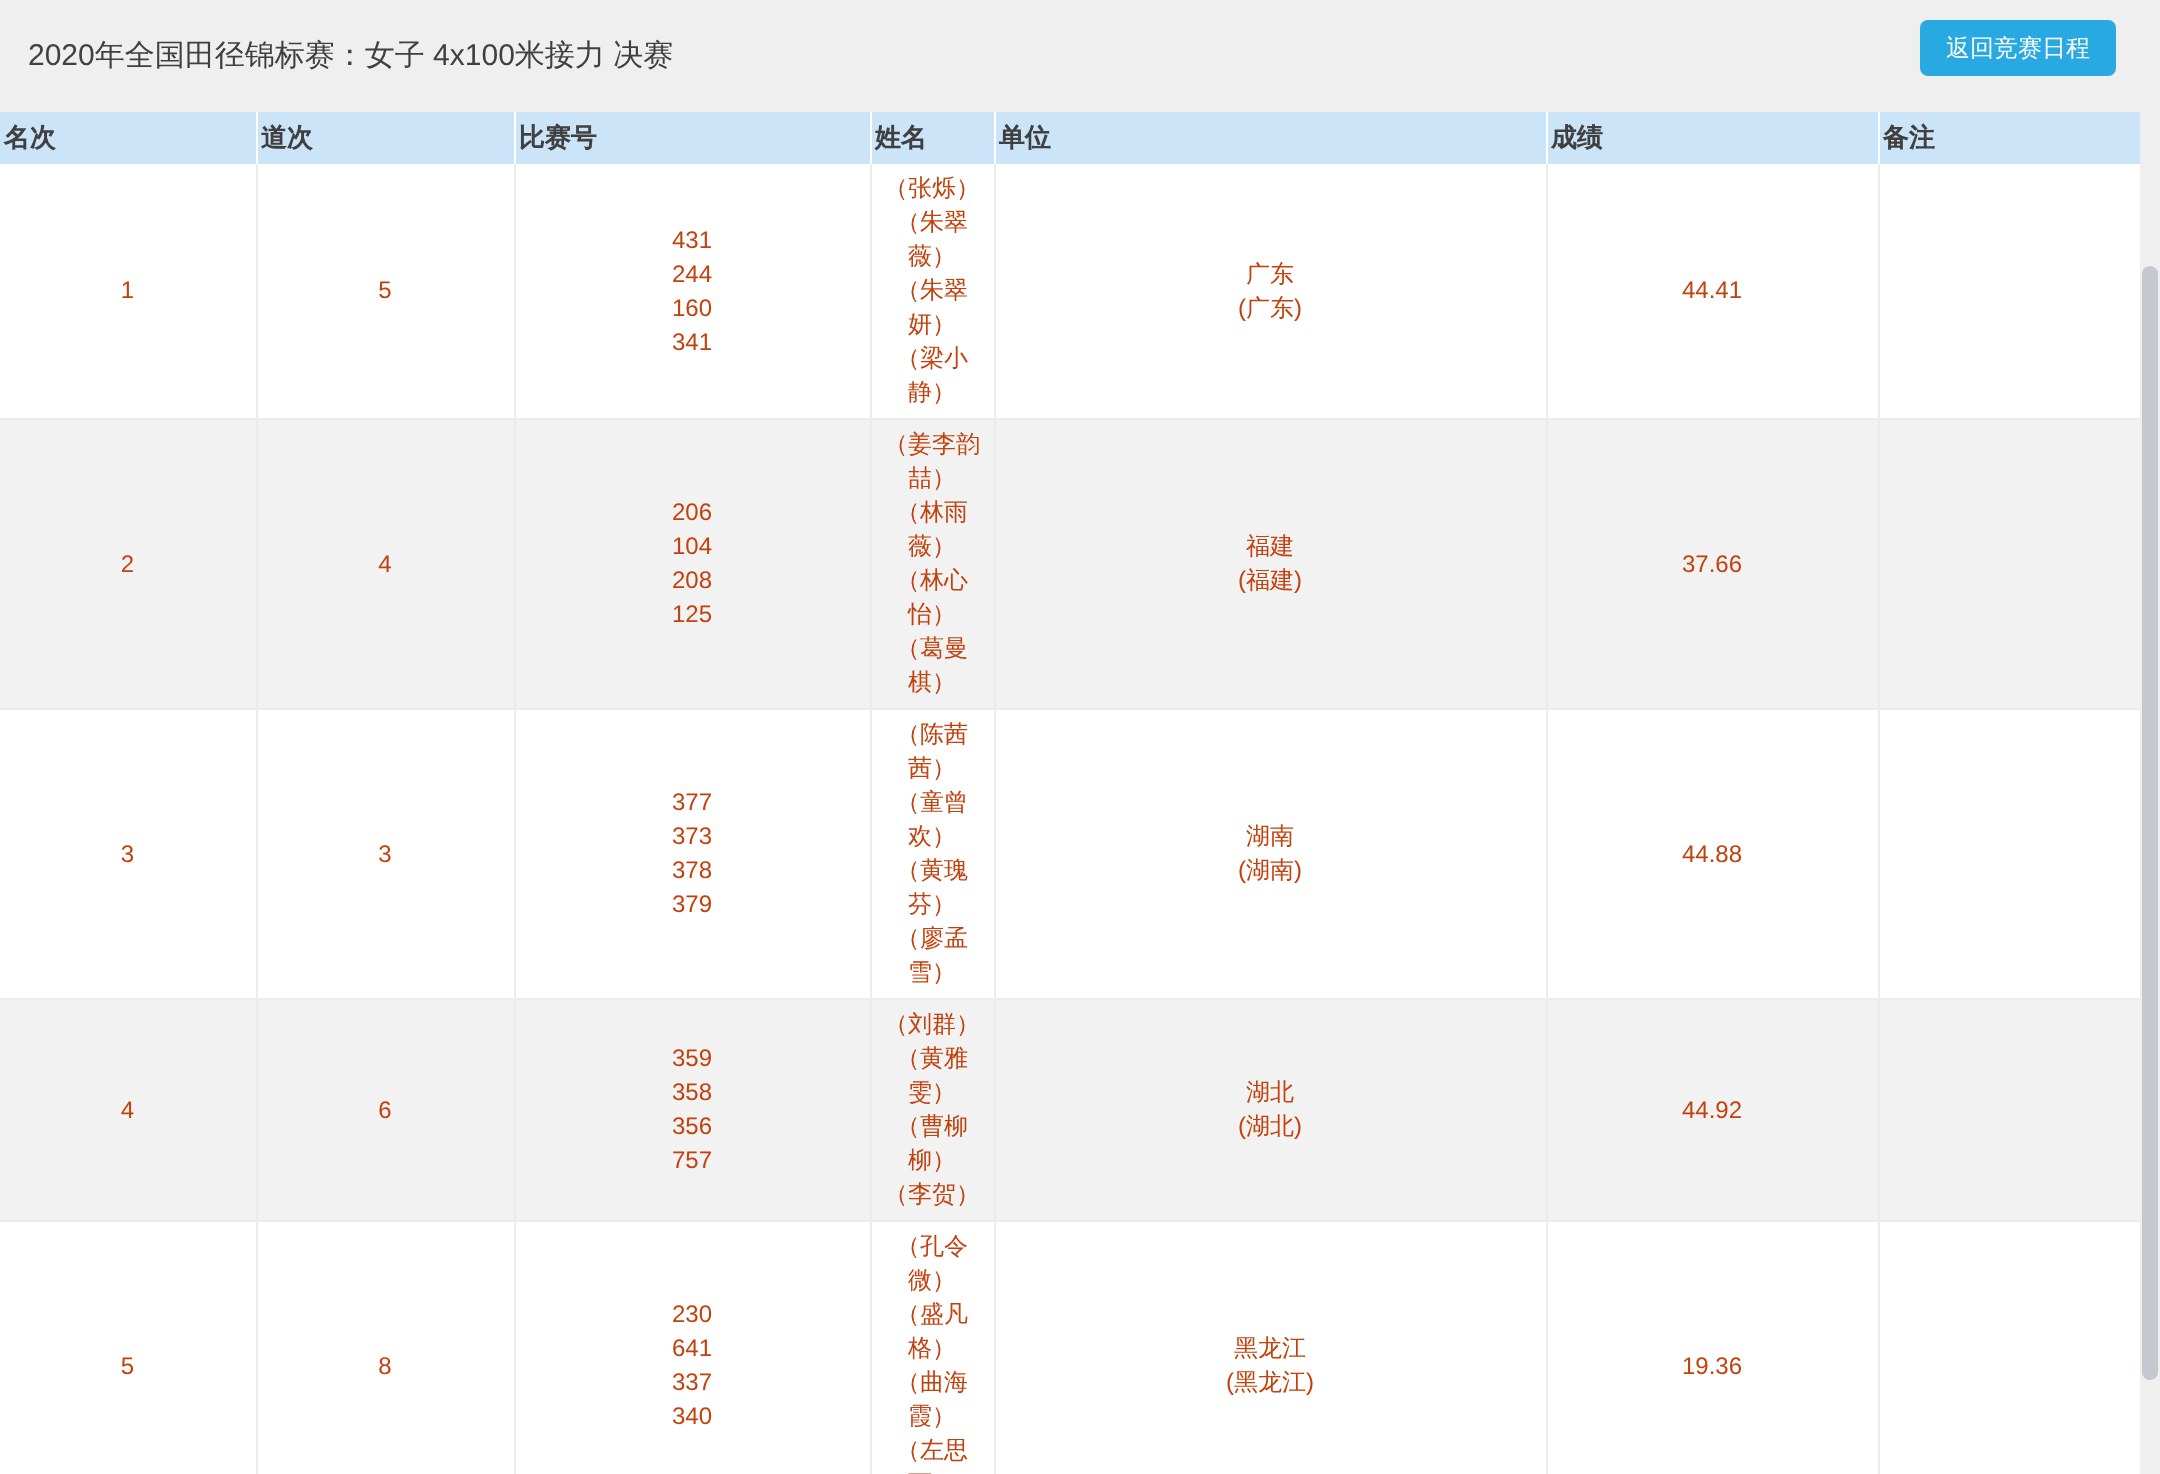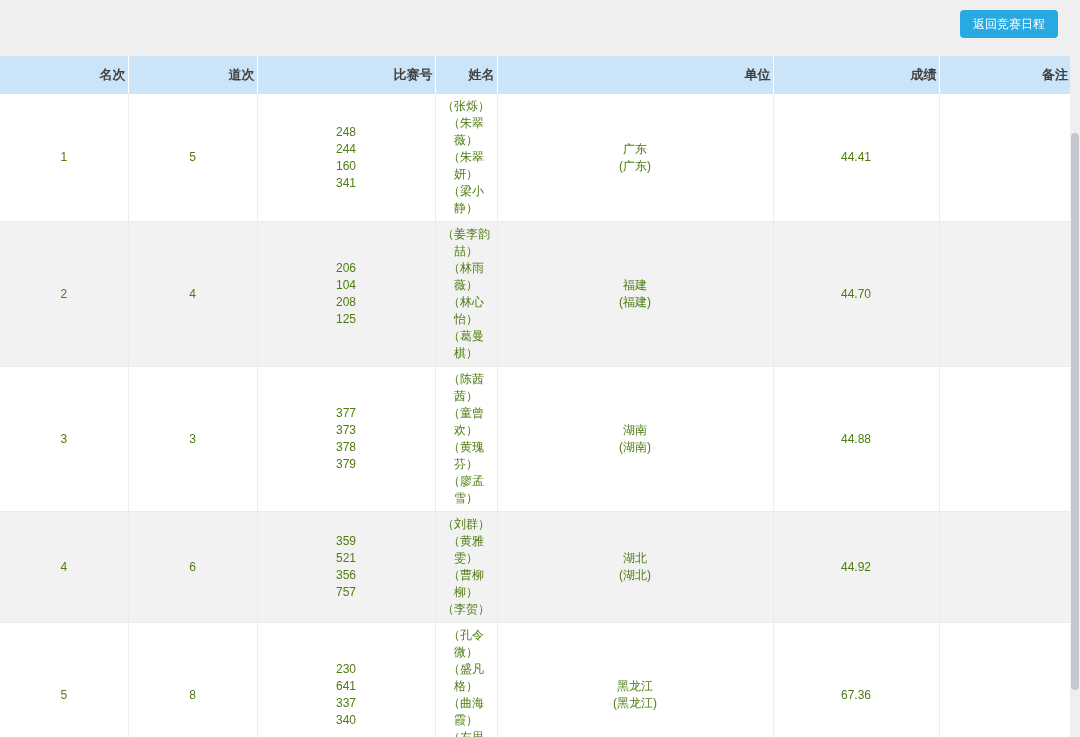--- a/index.html
+++ b/index.html
@@ -48,31 +48,31 @@
   table.results col.c-bib    { width: 178px; }
   table.results col.c-name   { width: 62px;  }
   table.results col.c-unit   { width: 276px; }
   table.results col.c-result { width: 166px; }
   table.results col.c-remark { width: 131px; }
   thead th {
     background: #cce4f8;
     color: #404040;
     font-size: 13px;
     font-weight: bold;
-    height: 38px;
+    height: 26px;
     padding: 0 2px;
     border-right: 1px solid #ffffff;
-    text-align: right;
+    text-align: left;
   }
   thead th:last-child { border-right: none; }
   tbody td {
     text-align: center;
     vertical-align: middle;
     font-size: 12px;
-    color: #4d7c0f;
+    color: #c2410c;
     line-height: 17px;
     padding: 4px 1px;
     border-right: 1px solid #ececec;
     border-bottom: 1px solid #ececec;
     word-break: normal;
     overflow: hidden;
   }
   tbody td:last-child { border-right: none; }
   tbody tr:nth-child(even) { background: #f2f2f2; }
   .scrollbar-thumb {
@@ -82,20 +82,21 @@
     width: 8px;
     height: 557px;
     background: #c5c8ce;
     border-radius: 4px;
   }
 </style>
 </head>
 <body>
 
 <div class="topbar">
+  <div class="page-title">2020年全国田径锦标赛：女子 4x100米接力 决赛</div>
   <button class="back-btn">返回竞赛日程</button>
 </div>
 
 <table class="results">
   <colgroup>
     <col class="c-rank">
       <col class="c-lane">
       <col class="c-bib">
       <col class="c-name">
     <col class="c-unit">
@@ -115,21 +116,21 @@
   </thead>
   <tbody id="results-body">
       <tr>
         <td>
           <div>1</div>
         </td>
         <td>
           <div>5</div>
         </td>
         <td>
-          <div>248</div>
+          <div>431</div>
           <div>244</div>
           <div>160</div>
           <div>341</div>
         </td>
         <td>
           <div>（张烁）</div>
           <div>（朱翠薇）</div>
           <div>（朱翠妍）</div>
           <div>（梁小静）</div>
         </td>
@@ -161,21 +162,21 @@
           <div>（姜李韵喆）</div>
           <div>（林雨薇）</div>
           <div>（林心怡）</div>
           <div>（葛曼棋）</div>
         </td>
         <td>
           <div>福建</div>
           <div>(福建)</div>
         </td>
         <td>
-          <div>44.70</div>
+          <div>37.66</div>
         </td>
         <td>
           <div></div>
         </td>
       </tr>
       <tr>
         <td>
           <div>3</div>
         </td>
         <td>
@@ -206,21 +207,21 @@
       </tr>
       <tr>
         <td>
           <div>4</div>
         </td>
         <td>
           <div>6</div>
         </td>
         <td>
           <div>359</div>
-          <div>521</div>
+          <div>358</div>
           <div>356</div>
           <div>757</div>
         </td>
         <td>
           <div>（刘群）</div>
           <div>（黄雅雯）</div>
           <div>（曹柳柳）</div>
           <div>（李贺）</div>
         </td>
         <td>
@@ -251,21 +252,21 @@
           <div>（孔令微）</div>
           <div>（盛凡格）</div>
           <div>（曲海霞）</div>
           <div>（左思雨）</div>
         </td>
         <td>
           <div>黑龙江</div>
           <div>(黑龙江)</div>
         </td>
         <td>
-          <div>67.36</div>
+          <div>19.36</div>
         </td>
         <td>
           <div></div>
         </td>
       </tr>
     </tbody>
 </table>
 
 <div class="scrollbar-thumb"></div>
 

